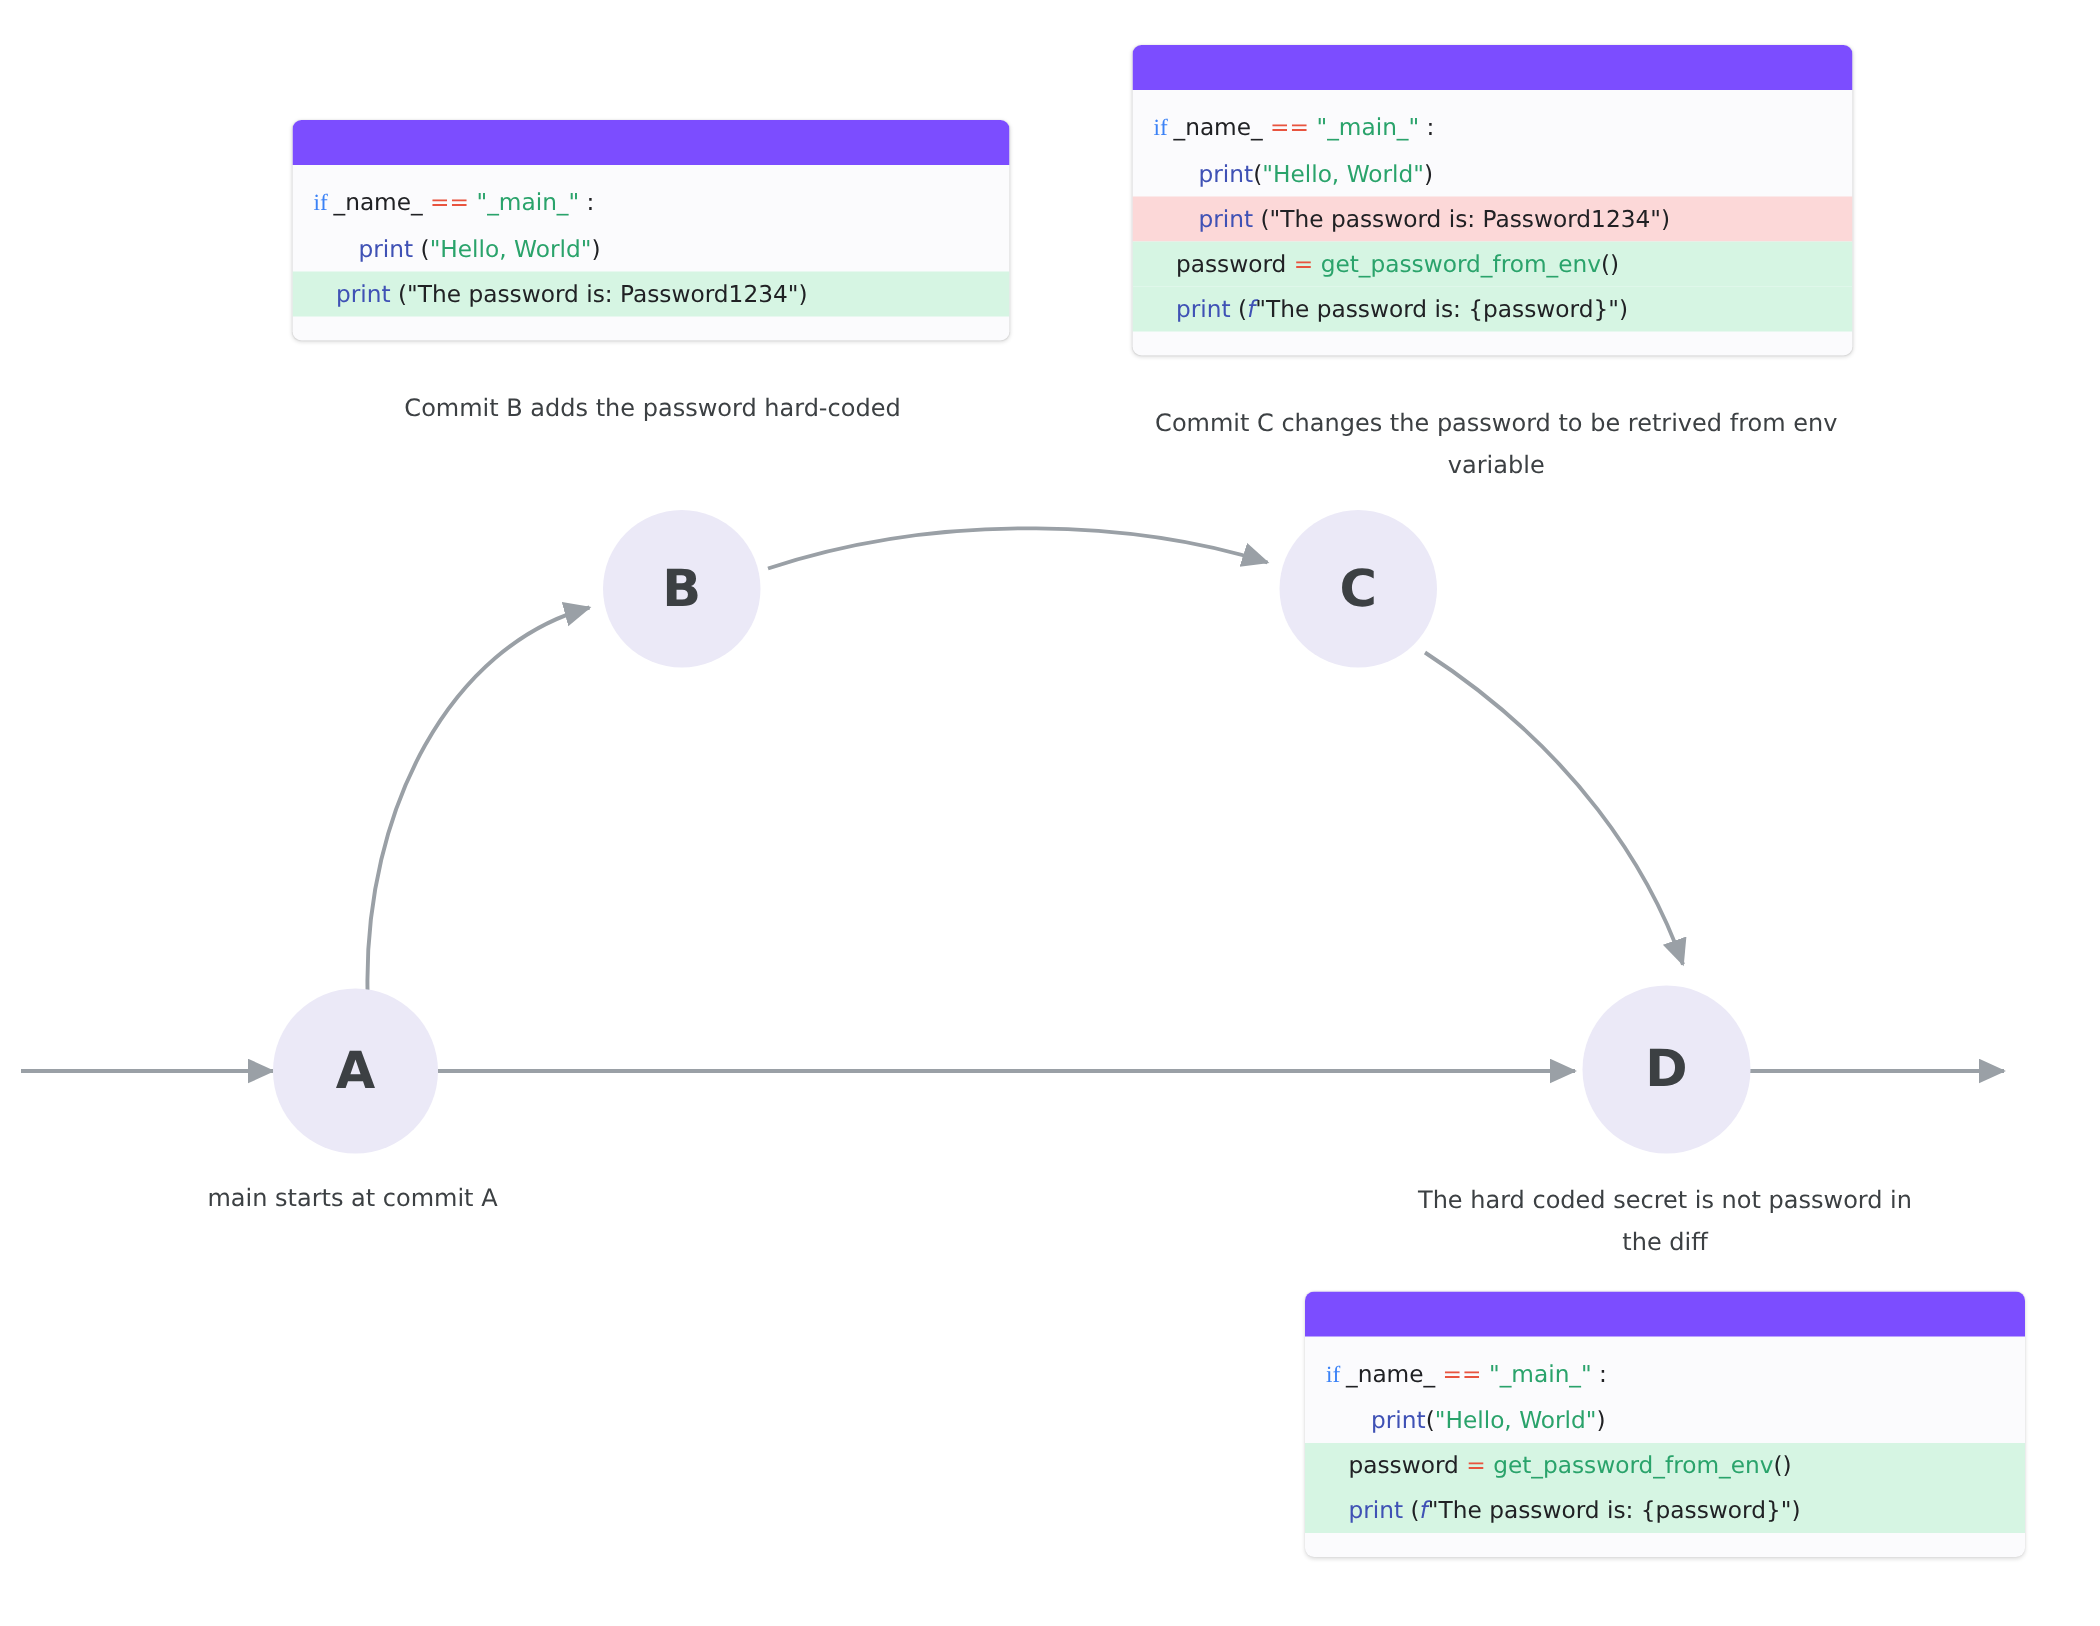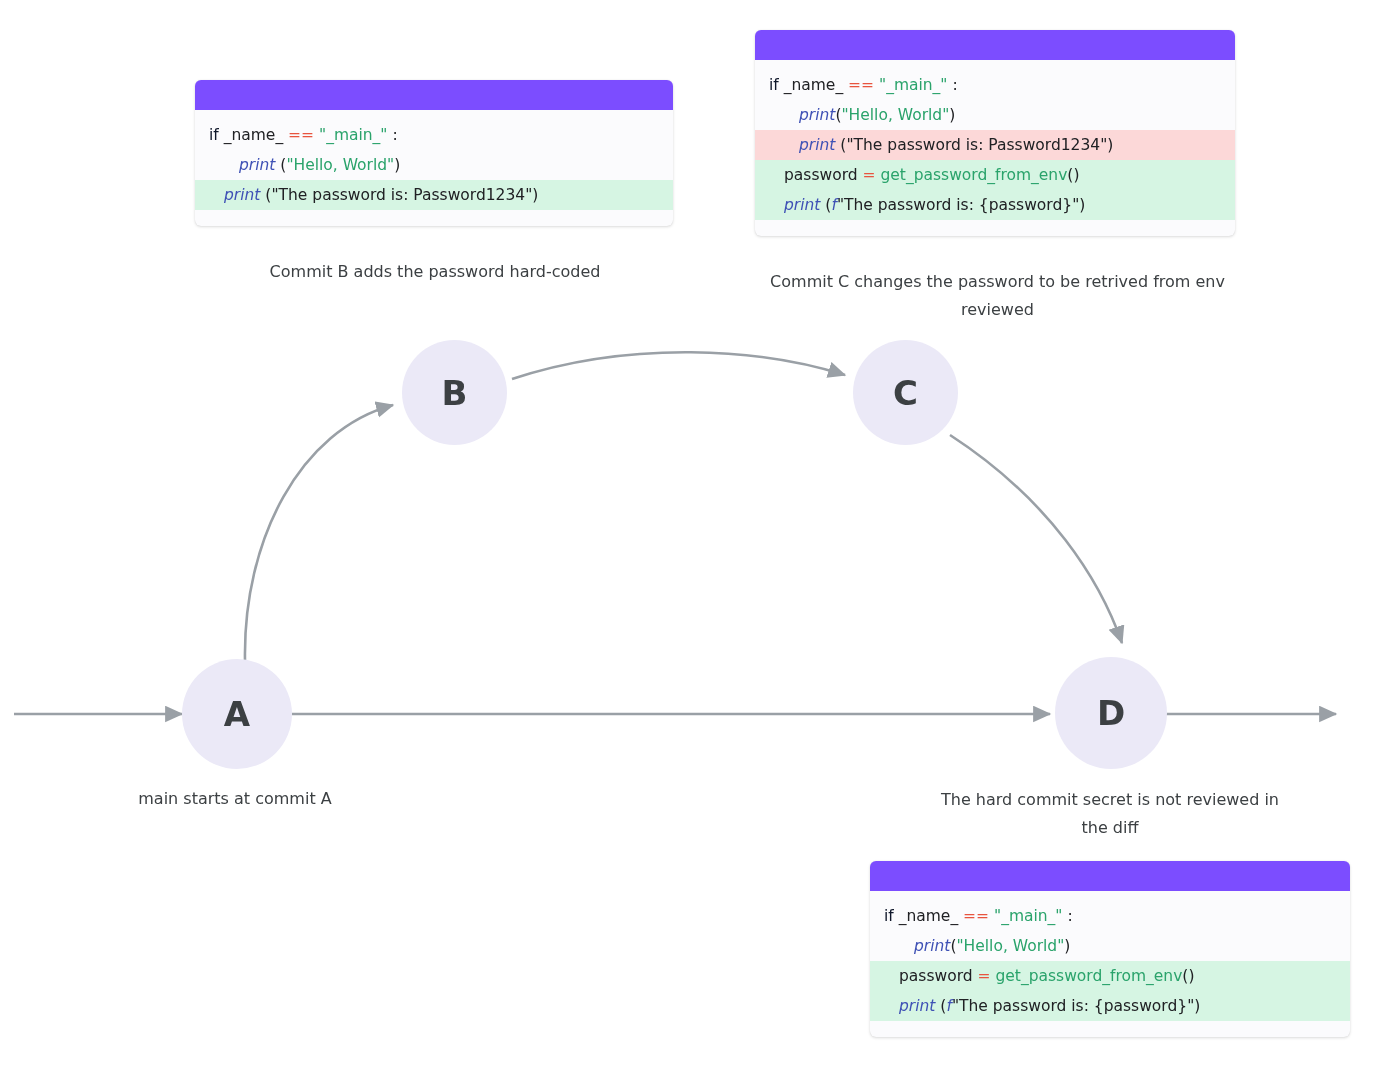--- a/index.html
+++ b/index.html
@@ -37,23 +37,23 @@
     font-family: "DejaVu Sans", sans-serif;
     font-size: 15.5px;
     line-height: 30px;
     padding: 0 14px;
     white-space: pre;
     color: #202124;
   }
   .code-line.add { background: #d6f5e3; padding-left: 29px; }
   .code-line.del { background: #fcd8d8; }
   .ind1 { padding-left: 44px; }
-  .kw      { color: #0f172a; }
+  .kw      { color: #3b82f6; font-family: Liberation Serif, serif; }
   .op      { color: #e8543f; }
-  .fn      { color: #3f51b5; font-style: italic; }
+  .fn      { color: #3f51b5; }
   .str     { color: #2aa36b; }
   .strq    { color: #202124; }
   .plain   { color: #202124; }
   .fchar   { color: #3f51b5; font-style: italic; }
 
   
   .caption {
     position: absolute;
     font-family: "DejaVu Sans", sans-serif;
     font-size: 16px;
@@ -116,22 +116,22 @@
 </div>
 <div class="node" style="left:853px; top:340px; width:105px; height:105px;">
   <span>C</span>
 </div>
 <div class="node" style="left:1055px; top:657px; width:112px; height:112px;">
   <span>D</span>
 </div>
 
 <div class="caption" style="left:60px; top:785px; width:350px;">main starts at commit A</div>
 <div class="caption" style="left:160px; top:258px; width:550px;">Commit B adds the password hard-coded</div>
-<div class="caption" style="left:750px; top:268px; width:495px;">Commit C changes the password to be retrived from env reviewed</div>
-<div class="caption" style="left:940px; top:786px; width:340px;">The hard commit secret is not reviewed in the diff</div>
+<div class="caption" style="left:750px; top:268px; width:495px;">Commit C changes the password to be retrived from env variable</div>
+<div class="caption" style="left:940px; top:786px; width:340px;">The hard coded secret is not password in the diff</div>
 
 <div class="card" style="left:195px; top:80px; width:478px;">
   <div class="card-bar"></div>
   <div class="card-body">
       <div class="code-line"><span class="kw">if </span><span class="plain">_name_ </span><span class="op">== </span><span class="str">"_main_" </span><span class="plain">:</span></div>
       <div class="code-line ind1"><span class="fn">print </span><span class="strq">(</span><span class="str">"Hello, World"</span><span class="strq">)</span></div>
       <div class="code-line add ind1"><span class="fn">print </span><span class="plain">("The password is: Password1234")</span></div>
     </div>
 </div>
 

